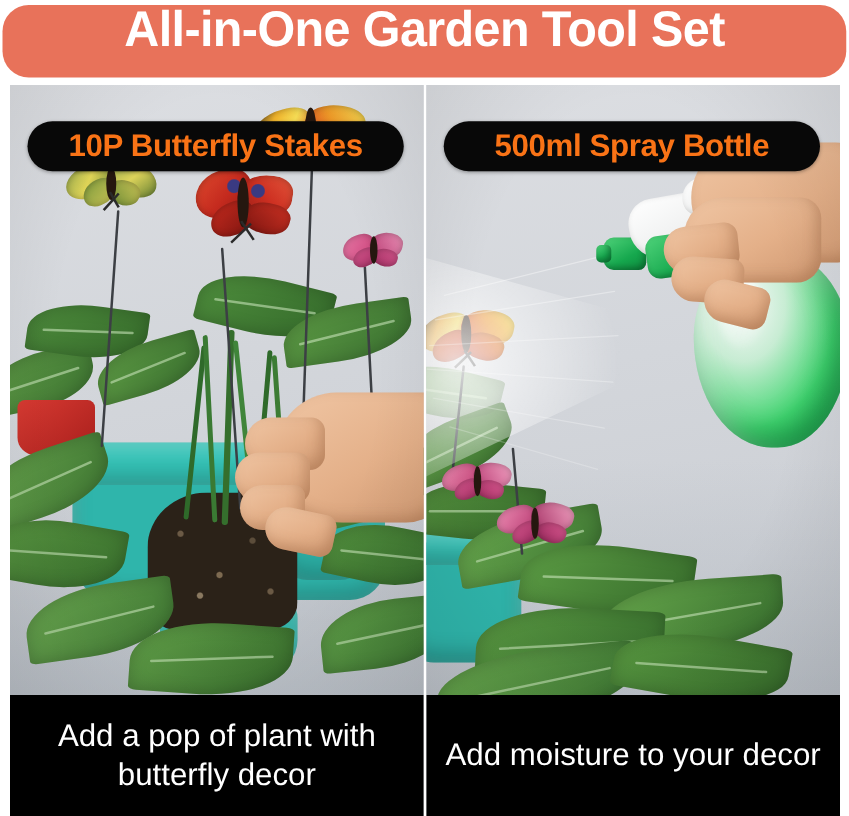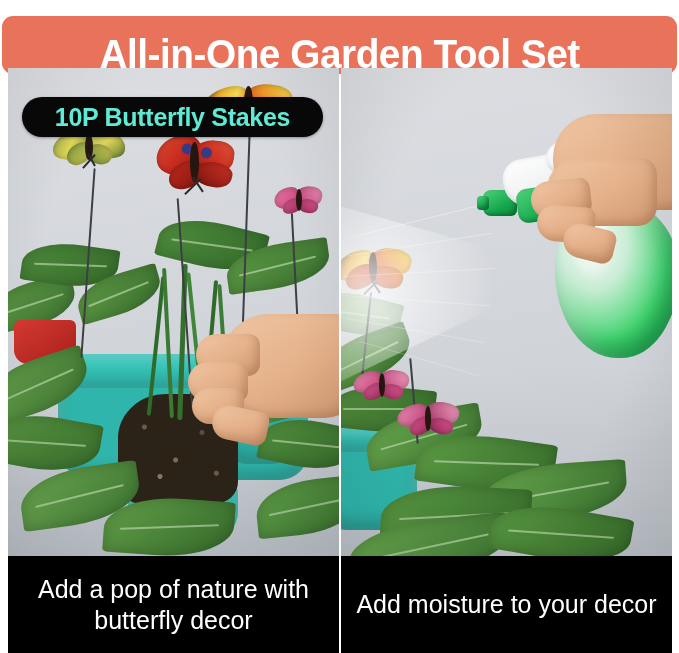--- a/index.html
+++ b/index.html
@@ -19,27 +19,27 @@
     position: relative;
     width: 679px;
     height: 653px;
     background: #ffffff;
   }
 
   
   .header-banner {
     position: absolute;
     left: 2px;
-    top: 16px;
+    top: 4px;
     width: 675px;
     height: 58px;
     background: #e8725a;
-    border-radius: 11px;
+    border-radius: 21px;
     display: flex;
-    align-items: flex-end;
+    align-items: flex-start;
     justify-content: center;
     box-sizing: border-box;
   }
   .header-title {
     color: #ffffff;
     font-family: "Liberation Sans Narrow", "Liberation Sans", sans-serif;
     font-size: 40px;
     font-weight: bold;
     letter-spacing: -0.5px;
     line-height: 1;
@@ -85,21 +85,21 @@
     height: 40px;
     background: #080808;
     border-radius: 20px;
     display: flex;
     align-items: center;
     justify-content: center;
     z-index: 40;
     box-shadow: 0 1px 3px rgba(0,0,0,0.35);
   }
   .label-pill-text {
-    color: #5eead4;
+    color: #f97316;
     font-size: 25px;
     font-weight: bold;
     line-height: 1;
     letter-spacing: -0.3px;
     white-space: nowrap;
   }
 
   
   .caption-band {
     position: absolute;
@@ -338,21 +338,21 @@
         </div>
 
         <div class="vignette"></div>
       </div>
 
       <div class="label-pill">
         <span class="label-pill-text">10P Butterfly Stakes</span>
       </div>
 
       <div class="caption-band">
-        <span class="caption-text">Add a pop of nature with butterfly decor</span>
+        <span class="caption-text">Add a pop of plant with butterfly decor</span>
       </div>
     </div>
 
     <div class="panel panel-right">
 
       <div class="photo">
 
         <div style="position:absolute;left:0;top:300px;width:331px;height:188px;background:linear-gradient(180deg,rgba(190,195,200,0.0) 0%,rgba(172,180,188,0.5) 100%);"></div>
 
         <div class="butterfly" style="left:-6px;top:180px;width:76px;height:50px;">
@@ -426,20 +426,23 @@
         <div class="leaf" style="left:76px;top:368px;width:138px;height:54px;transform:rotate(8deg);background:linear-gradient(125deg,#5d9e45 0%,#356a2a 100%);"></div>
         <div class="leaf" style="left:140px;top:396px;width:146px;height:56px;transform:rotate(-4deg);background:linear-gradient(130deg,#67a74c 0%,#38702e 100%);"></div>
         <div class="leaf" style="left:40px;top:418px;width:150px;height:60px;transform:rotate(3deg);background:linear-gradient(130deg,#5c9d44 0%,#33682a 100%);"></div>
         <div class="leaf" style="left:8px;top:452px;width:160px;height:54px;transform:rotate(-6deg);background:linear-gradient(130deg,#6bac50 0%,#3a7130 100%);"></div>
         <div class="leaf" style="left:150px;top:440px;width:140px;height:52px;transform:rotate(10deg);background:linear-gradient(130deg,#5a9b42 0%,#346829 100%);"></div>
         <div class="leaf" style="left:-30px;top:226px;width:90px;height:40px;transform:rotate(14deg);background:linear-gradient(130deg,#6fae55 0%,#41783440 100%);opacity:0.92;"></div>
 
         <div class="vignette"></div>
       </div>
 
+      <div class="label-pill">
+        <span class="label-pill-text">500ml Spray Bottle</span>
+      </div>
 
       <div class="caption-band">
         <span class="caption-text">Add moisture to your decor</span>
       </div>
     </div>
 
   </div>
 </div>
 
 </body></html>

